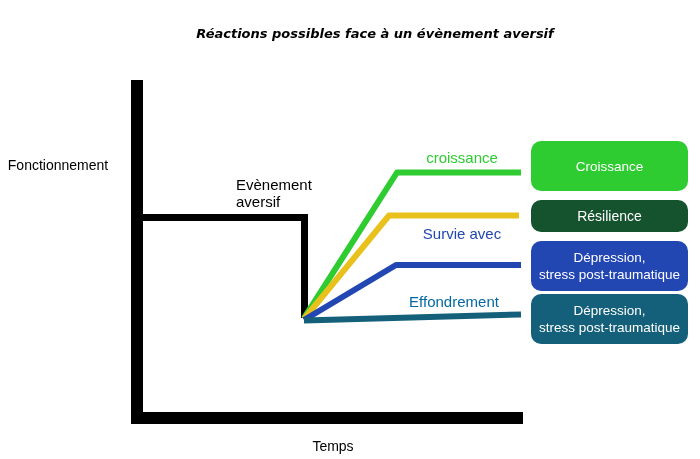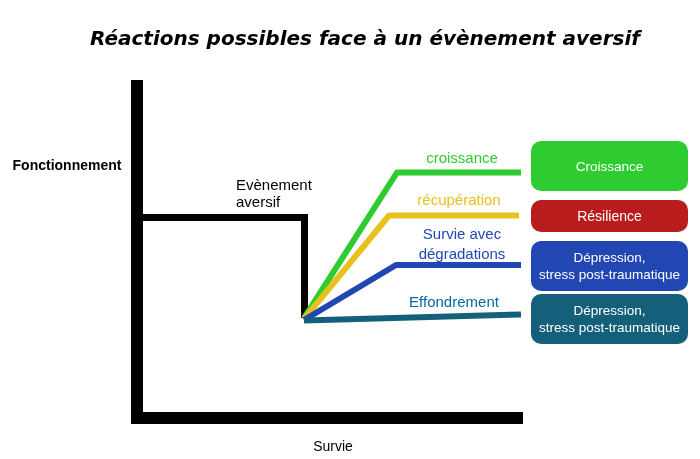--- a/index.html
+++ b/index.html
@@ -6,39 +6,38 @@
   .canvas {
     position: relative;
     width: 700px;
     height: 459px;
     background: #ffffff;
     overflow: hidden;
     font-family: "Liberation Sans", sans-serif;
   }
   .title {
     position: absolute;
-    left: 40px; top: 26px;
+    left: 50px; top: 26px;
     width: 650px;
     margin: 0;
     text-align: center;
     font-family: "DejaVu Sans", sans-serif;
     font-style: italic;
     font-weight: bold;
-    font-size: 20px;
+    font-size: 13px;
     color: #000000;
   }
   .ylabel {
     position: absolute;
-    left: 9px; top: 156px;
+    left: 0; top: 156px;
     width: 116px;
     text-align: center;
     font-size: 14px;
     line-height: 18px;
     color: #000000;
-    font-weight: bold;
   }
   .ylabel span { display: block; }
   .xlabel {
     position: absolute;
     left: 283px; top: 438px;
     width: 100px;
     text-align: center;
     font-size: 14px;
     color: #000000;
   }
@@ -106,46 +105,42 @@
     <path d="M 304 320 L 396 265 H 521" fill="none" stroke-width="6" stroke-linejoin="round" stroke="#2247B3"></path>
     <path d="M 304 320.5 L 521 314.5" fill="none" stroke-width="6" stroke-linejoin="round" stroke="#14607A"></path>
   </svg>
 
   <div class="event-label">Evènement aversif</div>
 
   <div class="traj-label lbl-croissance" style="color: rgb(46, 204, 49);">
     <span>croissance</span>
   </div>
 
-  <div class="traj-label lbl-recuperation" style="color: rgb(232, 193, 28);">
-    <span>récupération</span>
-  </div>
 
   <div class="traj-label lbl-survie" style="color: rgb(34, 71, 179);">
     <span>Survie avec</span>
-    <span>dégradations</span>
   </div>
 
   <div class="traj-label lbl-effondrement" style="color: #0369a1;">
     <span>Effondrement</span>
   </div>
 
   <div class="outcome-box box-croissance" style="background-color: rgb(46, 204, 49);">
     <span>Croissance</span>
   </div>
 
-  <div class="outcome-box box-recuperation" style="background-color: #b91c1c;">
+  <div class="outcome-box box-recuperation" style="background-color: #14532d;">
     <span>Résilience</span>
   </div>
 
   <div class="outcome-box box-survie" style="background-color: rgb(34, 71, 179);">
     <span>Dépression,</span>
     <span>stress post-traumatique</span>
   </div>
 
   <div class="outcome-box box-effondrement" style="background-color: rgb(20, 96, 122);">
     <span>Dépression,</span>
     <span>stress post-traumatique</span>
   </div>
 
-  <div class="xlabel">Survie</div>
+  <div class="xlabel">Temps</div>
 
 </div>
 
 </body></html>

